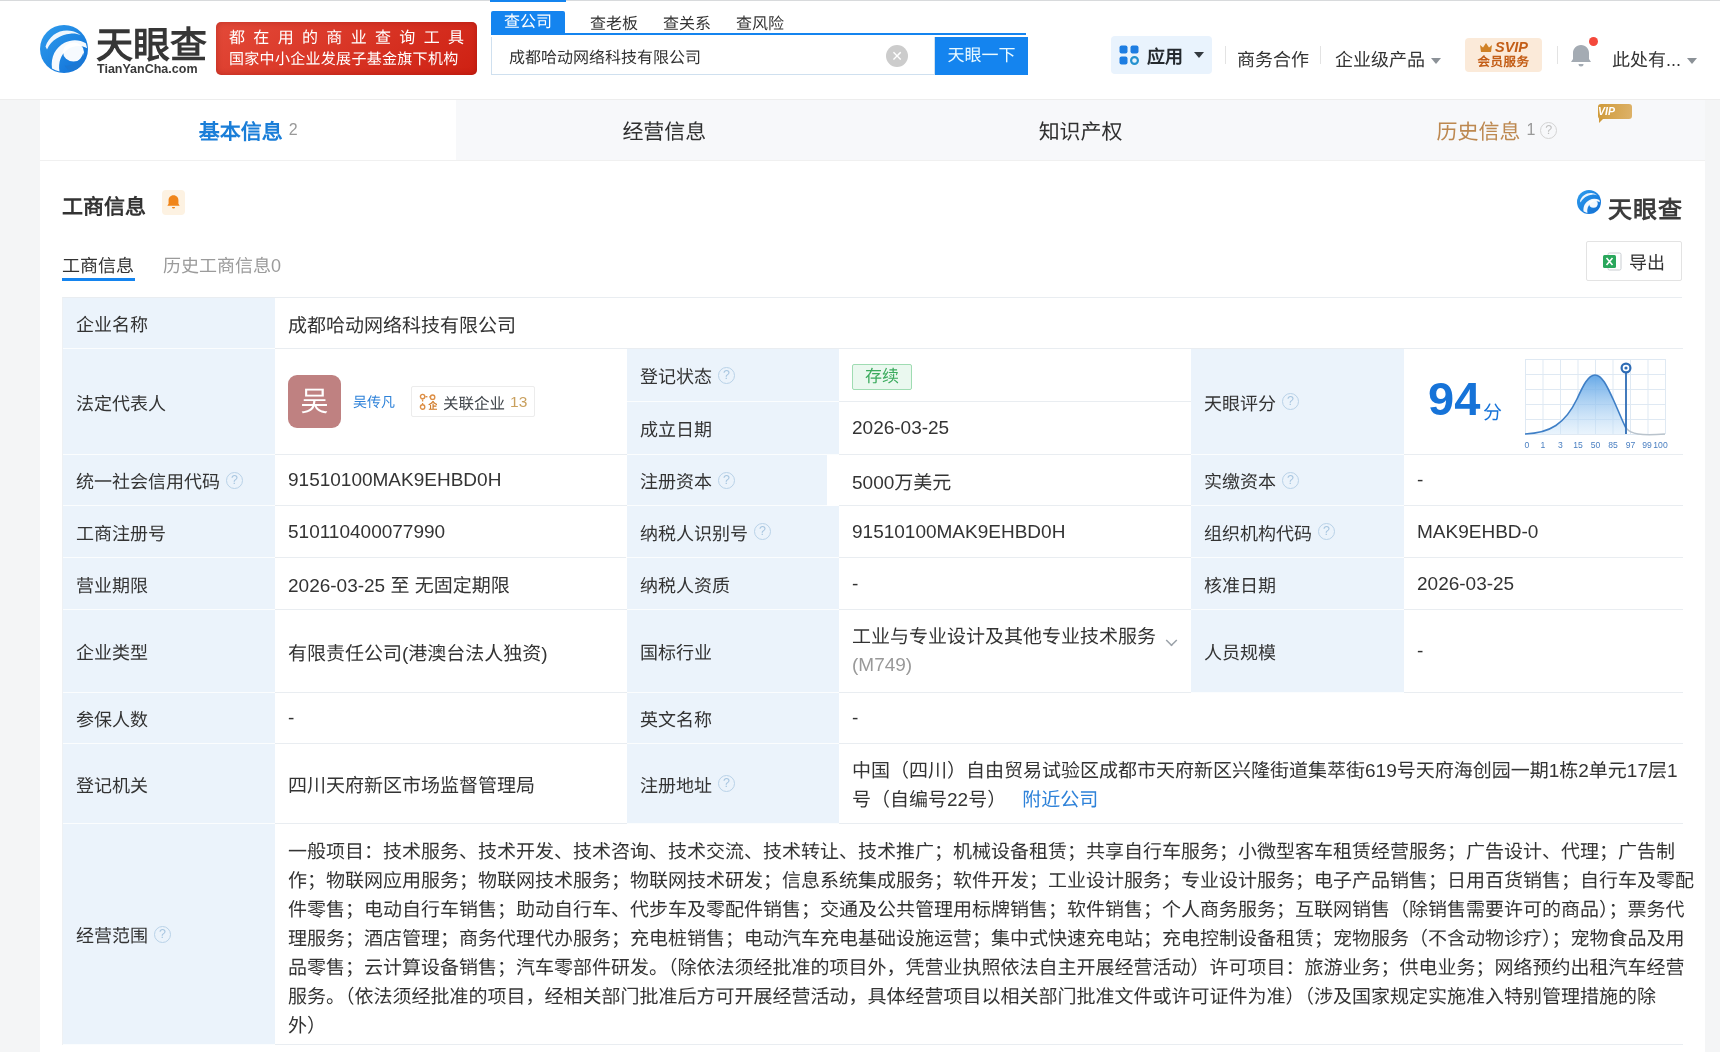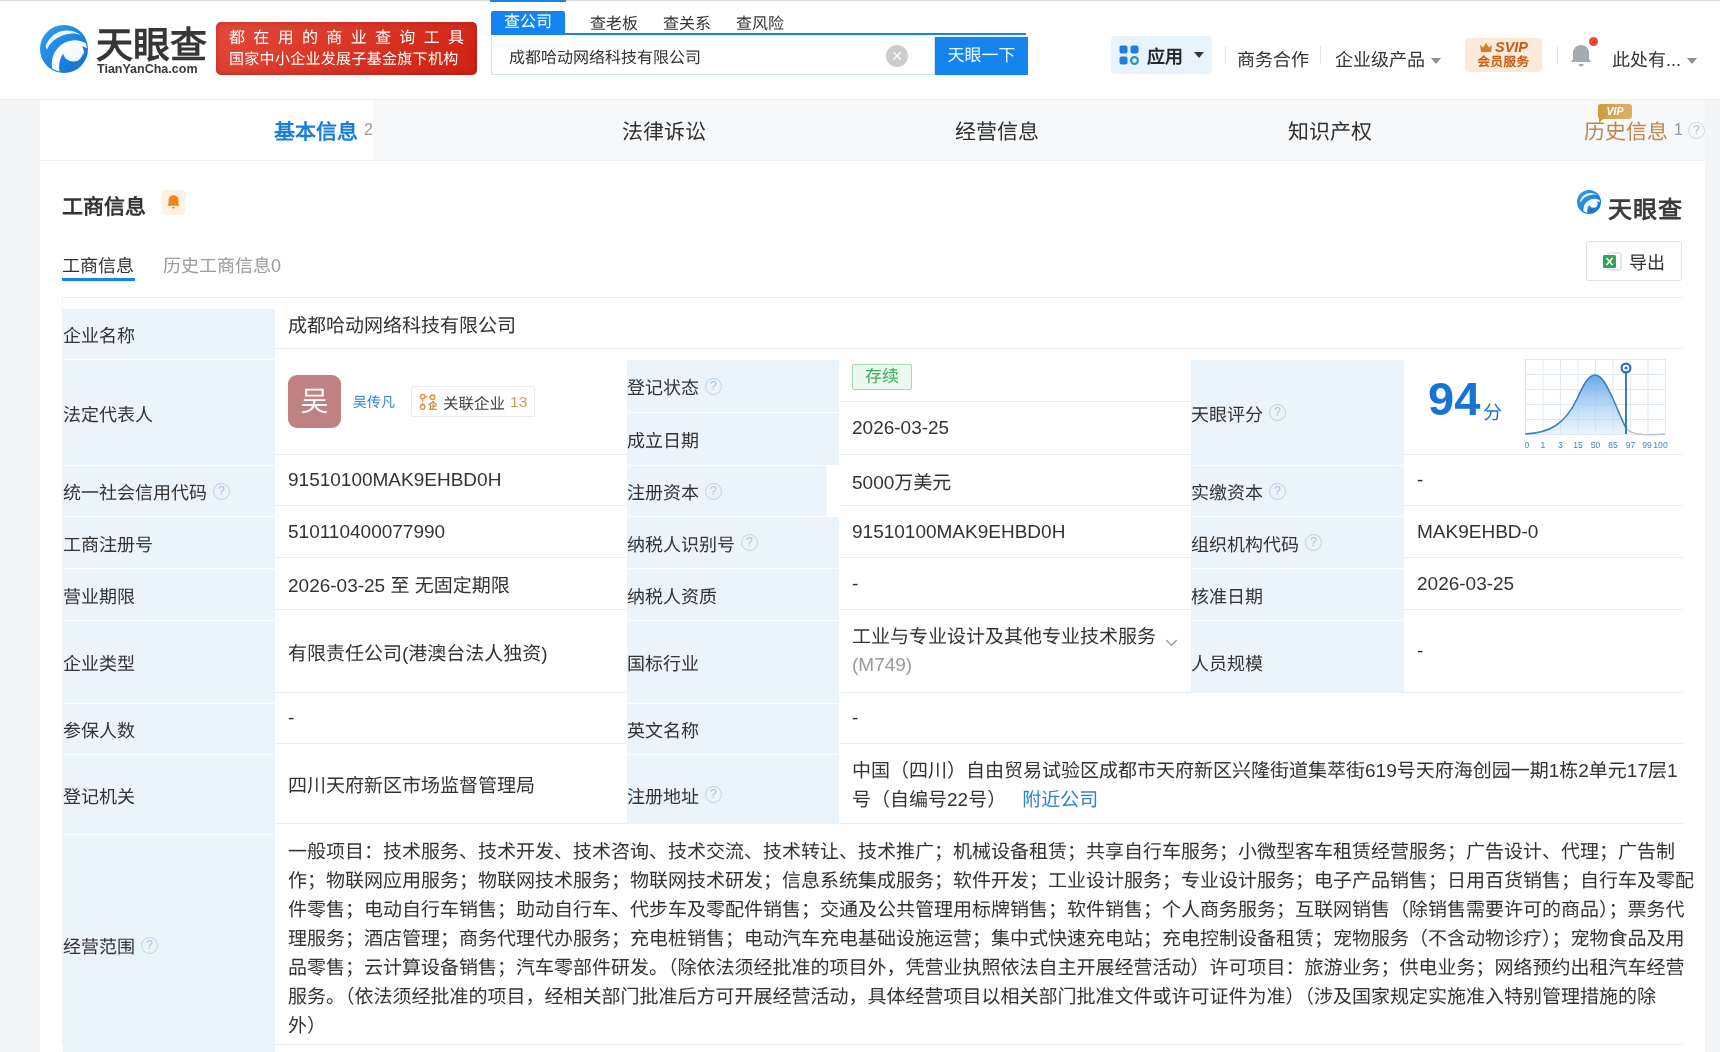--- a/index.html
+++ b/index.html
@@ -5,21 +5,21 @@
 <style>
 * { margin:0; padding:0; box-sizing:border-box; }
 html,body { width:1720px; height:1052px; overflow:hidden; }
 body { font-family:"Liberation Sans",sans-serif; color:#333; background:#fff; position:relative; }
 .abs { position:absolute; }
 
 #header { position:absolute; left:0; top:0; width:1720px; height:100px; background:#fff; border-bottom:1px solid #ededed; z-index:5; }
 #pagebg { position:absolute; left:0; top:100px; width:1720px; height:952px; background:#f4f5f6; }
 #card { position:absolute; left:40px; top:161px; width:1665px; height:891px; background:#fff; }
 #tabbar { position:absolute; left:40px; top:100px; width:1665px; height:61px; background:#f7f8fa; display:flex; border-bottom:1px solid #f0f0f0; }
-.tab { flex:1; display:flex; align-items:center; justify-content:flex-end; font-size:21px; color:#2f2f2f; }
+.tab { flex:1; display:flex; align-items:center; justify-content:center; font-size:21px; color:#2f2f2f; }
 .tab.active { background:#fff; color:#1a7ed8; font-weight:bold; }
 .tab .cnt { font-size:16px; color:#999; font-weight:normal; margin-left:6px; }
 .tab7 { color:#bd8850; position:relative; }
 
 #logoicon { left:40px; top:25px; width:48px; height:48px; }
 #logotxt { left:96px; top:26px; font-size:37px; font-weight:bold; color:#363636; letter-spacing:0px; line-height:40px; }
 #logosub { left:97px; top:62px; font-size:12.5px; font-weight:bold; color:#3a3a3a; letter-spacing:0px; }
 #redbadge { left:216px; top:22px; width:261px; height:53px; border-radius:5px; background:linear-gradient(145deg,#e34a39,#ce2012); color:#fff; padding:7px 13px 6px; box-shadow:inset 0 0 6px rgba(120,0,0,.35); }
 #redbadge .l1 { display:flex; justify-content:space-between; font-size:16px; line-height:18px; }
 #redbadge .l2 { font-size:15px; line-height:21px; letter-spacing:0.3px; white-space:nowrap; margin-top:1px; }
@@ -48,21 +48,21 @@
 #bellchip { left:162px; top:190px; width:23px; height:25px; background:#fdf2e2; border-radius:4px; text-align:center; }
 #minilogo { left:1577px; top:190px; width:24px; height:24px; }
 #minilogotxt { left:1608px; top:190px; font-size:24px; font-weight:bold; color:#3c3c3c; letter-spacing:1px; }
 #subtab1 { left:62px; top:251px; font-size:18px; color:#333; }
 #subtab1u { left:62px; top:278px; width:73px; height:3px; background:#1484ef; }
 #subtab2 { left:163px; top:251px; font-size:18px; color:#9b9b9b; }
 #exportbtn { left:1586px; top:241px; width:96px; height:40px; border:1px solid #e3e3e3; border-radius:2px; display:flex; align-items:center; justify-content:center; font-size:18px; color:#333; }
 #exportbtn svg { margin-right:7px; }
 
 #tbl { position:absolute; left:62px; top:297px; width:1620px; height:748px; border-top:1px solid #e9edf1; border-left:1px solid #eef1f4; }
-.lab { position:absolute; background:#ebf3fb; display:flex; align-items:center; font-size:18px; color:#333; border-bottom:1px solid #fbfdfe;margin-top:11px; }
+.lab { position:absolute; background:#ebf3fb; display:flex; align-items:center; padding-left:13px; font-size:18px; color:#333; border-bottom:1px solid #fbfdfe; }
 .val { position:absolute; background:#fff; display:flex; align-items:center; padding-left:13px; font-size:19px; color:#333; border-bottom:1px solid #e9edf1; }
 .q { display:inline-block; width:17px; height:17px; border:1px solid #b9d2e8; border-radius:50%; color:#a8c6e0; font-size:12.5px; line-height:15px; text-align:center; margin-left:6px; flex:none; font-weight:normal; }
 .gray { color:#999; }
 a.blue { color:#2e82d9; text-decoration:none; }
 .ddcaret { display:inline-block; width:13px; height:8px; margin-left:10px; position:relative; }
 .ddcaret:before { content:""; position:absolute; left:0; top:0; width:9px; height:9px; border-right:2px solid #9aa1a8; border-bottom:2px solid #9aa1a8; transform:rotate(45deg) scale(.75); }
 #avatar { position:absolute; left:13px; top:26px; width:53px; height:53px; border-radius:9px; background:#bf8181; color:#fff; font-size:28px; text-align:center; line-height:53px; }
 #fname { position:absolute; left:78px; top:42px; font-size:14px; color:#2e82d9; }
 #fbadge { position:absolute; left:136px; top:37px; height:31px; border:1px solid #ececec; border-radius:2px; display:flex; align-items:center; padding:0 7px; font-size:15.5px; color:#40454b; background:#fff; }
 #fbadge .n { color:#c9a05e; margin-left:5px; }
@@ -142,21 +142,20 @@
   <div class="hdiv abs" style="left:1557px;"></div>
   <svg class="abs" style="left:1569px;top:43px;" width="24" height="26" viewBox="0 0 24 26">
     <path d="M12 2 C7 2 4 6 4 10 L4 16 L2 19 L22 19 L20 16 L20 10 C20 6 17 2 12 2 Z" fill="#a4abb3"></path>
     <path d="M9.5 21 a2.5 2.5 0 0 0 5 0 Z" fill="#a4abb3"></path>
   </svg>
   <div id="belldot" class="abs"></div>
   <div class="hitem abs" style="left:1612px;">此处有...<span class="caret"></span></div>
 </div>
 <div id="tabbar">
   <div class="tab active">基本信息<span class="cnt">2</span></div>
-  <div class="tab">法律诉讼</div>
   <div class="tab">经营信息</div>
   <div class="tab">知识产权</div>
   <div class="tab tab7">历史信息<span class="cnt">1</span><span class="q" style="border-color:#d4d4d4;color:#c0c0c0;margin-left:5px;">?</span></div>
 </div>
 <div id="card"></div>
 <div id="sectitle" class="abs">工商信息</div>
 <div id="bellchip" class="abs"><svg width="15" height="16" viewBox="0 0 24 26" style="margin-top:4px;">
       <path d="M12 2 C7 2 4 6 4 10 L4 16 L2 19 L22 19 L20 16 L20 10 C20 6 17 2 12 2 Z" fill="#f08519"></path>
       <path d="M9.5 21 a2.5 2.5 0 0 0 5 0 Z" fill="#f08519"></path>
     </svg></div>
@@ -285,13 +284,13 @@
   <div class="val" style="left:212px;top:526px;width:1408px;height:221px;display:block;padding-top:13px;line-height:29px;">
     <div class="nowrap">一般项目：技术服务、技术开发、技术咨询、技术交流、技术转让、技术推广；机械设备租赁；共享自行车服务；小微型客车租赁经营服务；广告设计、代理；广告制</div>
     <div class="nowrap">作；物联网应用服务；物联网技术服务；物联网技术研发；信息系统集成服务；软件开发；工业设计服务；专业设计服务；电子产品销售；日用百货销售；自行车及零配</div>
     <div class="nowrap">件零售；电动自行车销售；助动自行车、代步车及零配件销售；交通及公共管理用标牌销售；软件销售；个人商务服务；互联网销售（除销售需要许可的商品）；票务代</div>
     <div class="nowrap">理服务；酒店管理；商务代理代办服务；充电桩销售；电动汽车充电基础设施运营；集中式快速充电站；充电控制设备租赁；宠物服务（不含动物诊疗）；宠物食品及用</div>
     <div class="nowrap">品零售；云计算设备销售；汽车零部件研发。（除依法须经批准的项目外，凭营业执照依法自主开展经营活动）许可项目：旅游业务；供电业务；网络预约出租汽车经营</div>
     <div class="nowrap">服务。（依法须经批准的项目，经相关部门批准后方可开展经营活动，具体经营项目以相关部门批准文件或许可证件为准）（涉及国家规定实施准入特别管理措施的除</div>
     <div class="nowrap">外）</div>
   </div>
 </div>
-<div class="abs" style="left:1598px;top:104px;width:34px;height:15px;background:linear-gradient(100deg,#cf9a3a,#ddb269);border-radius:3px;color:#fff;font-size:10.5px;font-weight:bold;font-style:italic;text-align:center;line-height:15px;">VIP<div style="position:absolute;left:1px;top:14px;width:0;height:0;border-left:5px solid #cf9a3a;border-bottom:5px solid transparent;"></div></div>
+<div class="abs" style="left:1598px;top:104px;width:34px;height:15px;background:linear-gradient(100deg,#cf9a3a,#ddb269);border-radius:3px;color:#fff;font-size:10.5px;font-weight:bold;font-style:italic;line-height:15px;">VIP<div style="position:absolute;left:1px;top:14px;width:0;height:0;border-left:5px solid #cf9a3a;border-bottom:5px solid transparent;"></div></div>
 
 </body></html>

